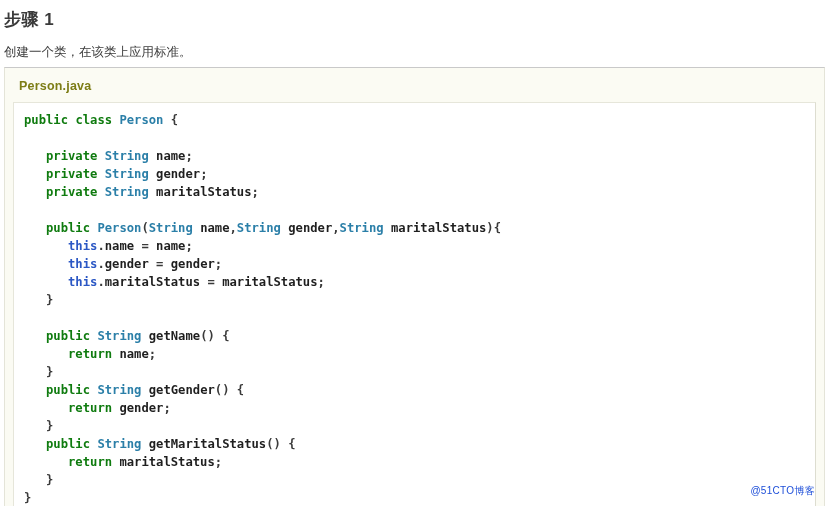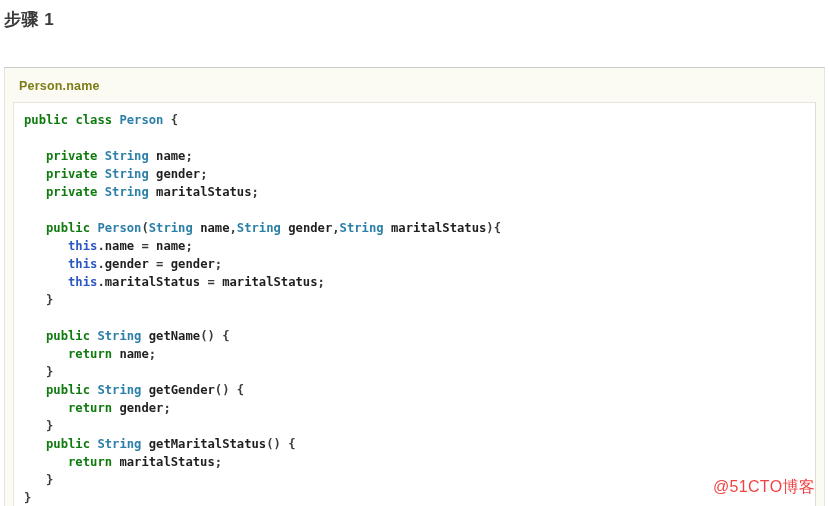--- a/index.html
+++ b/index.html
@@ -96,38 +96,39 @@
   .typ  { color: #2b7fa8; }   
   .cls  { color: #1f1f1f; }   
   .this { color: #2b57c4; }   
   .pun  { color: #3a3a3a; }   
 
   
   .watermark {
     position: absolute;
     right: 14px;
     bottom: 8px;
-    font-size: 16px;
-    color: #ef4444;
+    font-size: 10px;
+    color: #1d4ed8;
     font-family: "Liberation Sans", sans-serif;
     letter-spacing: 0.3px;
     user-select: none;
   }
 </style>
 </head>
 <body>
 
 <div class="page">
 
   <h1 class="step-title">步骤 1</h1>
 
+  <p class="step-desc">创建一个类，在该类上应用标准。</p>
 
   <div class="code-panel">
 
-    <div class="code-title">Person.name</div>
+    <div class="code-title">Person.java</div>
 
     <div class="code-body">
       <pre class="code" id="code-render"><span class="kw">public</span><span class="pun"> </span><span class="kw">class</span><span class="pun"> </span><span class="typ">Person</span><span class="pun"> {</span>
 
 <span class="pun">   </span><span class="kw">private</span><span class="pun"> </span><span class="typ">String</span><span class="pun"> </span><span class="cls">name</span><span class="pun">;</span>
 <span class="pun">   </span><span class="kw">private</span><span class="pun"> </span><span class="typ">String</span><span class="pun"> </span><span class="cls">gender</span><span class="pun">;</span>
 <span class="pun">   </span><span class="kw">private</span><span class="pun"> </span><span class="typ">String</span><span class="pun"> </span><span class="cls">maritalStatus</span><span class="pun">;</span>
 
 <span class="pun">   </span><span class="kw">public</span><span class="pun"> </span><span class="typ">Person</span><span class="pun">(</span><span class="typ">String</span><span class="pun"> </span><span class="cls">name</span><span class="pun">,</span><span class="typ">String</span><span class="pun"> </span><span class="cls">gender</span><span class="pun">,</span><span class="typ">String</span><span class="pun"> </span><span class="cls">maritalStatus</span><span class="pun">){</span>
 <span class="pun">      </span><span class="this">this</span><span class="pun">.</span><span class="cls">name</span><span class="pun"> = </span><span class="cls">name</span><span class="pun">;</span>

